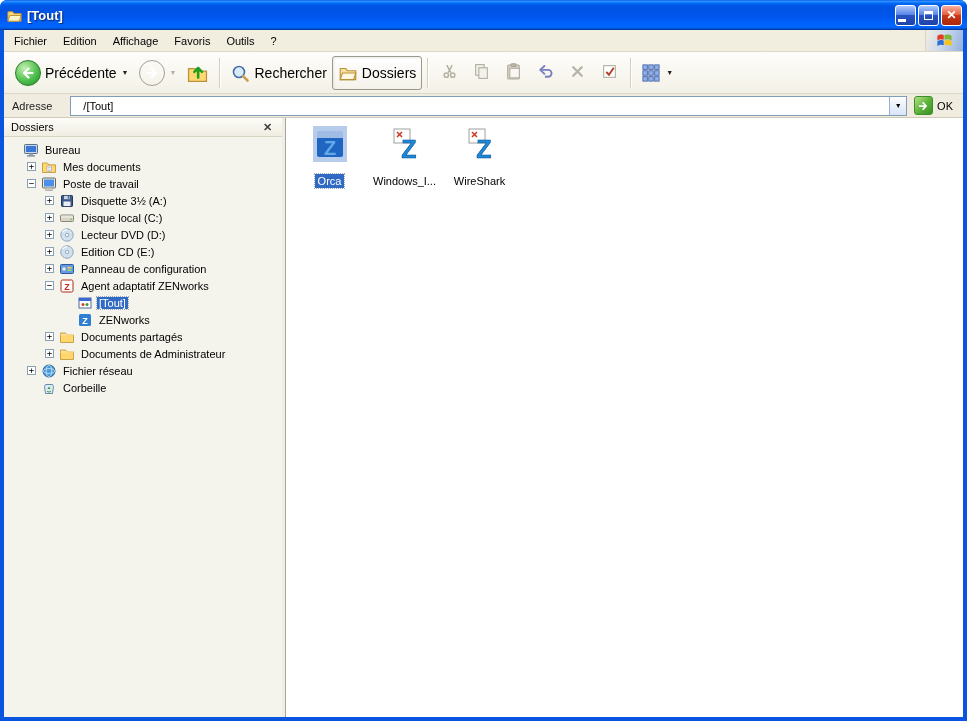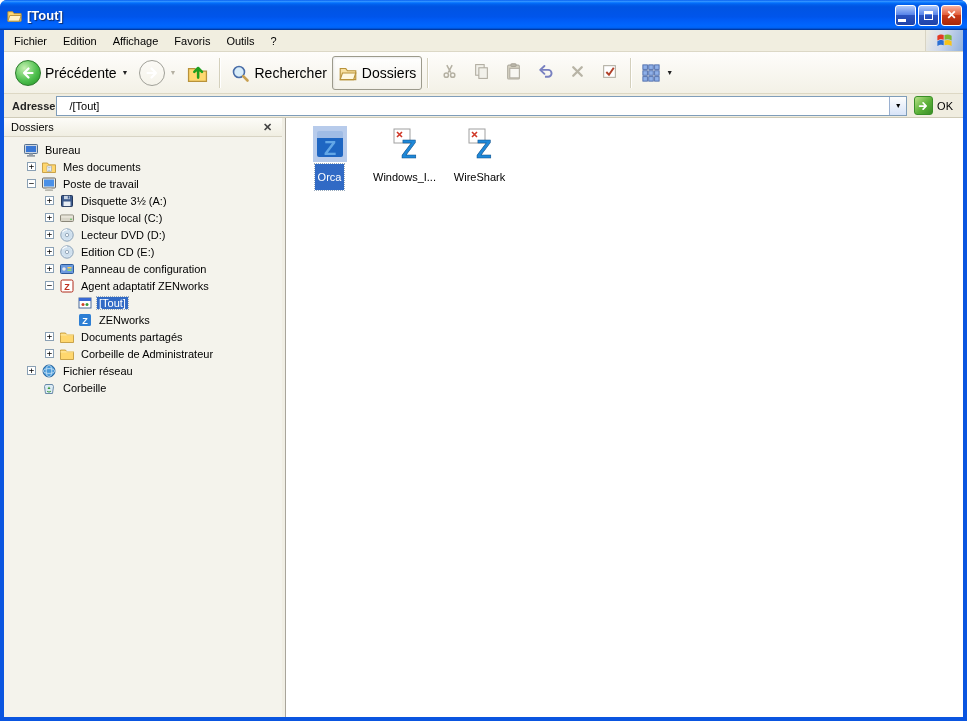--- a/index.html
+++ b/index.html
@@ -59,21 +59,21 @@
   .icon20 { width: 20px; height: 20px; } .icon20 svg { width: 100%; height: 100%; display: block; }
   .icon22 { width: 23px; height: 23px; } .icon22 svg { width: 100%; height: 100%; display: block; }
   .tool-sep { width: 1px; height: 30px; background: #d4d0bc; box-shadow: 1px 0 0 #fff; margin: 0 5px; }
   .icon-strip { display: flex; align-items: center; }
   .strip-btn { width: 28px; height: 28px; display: grid; place-items: center; margin: 0 2px; }
   .strip-btn svg { width: 17px; height: 17px; }
 
   
   .addressbar { flex: 0 0 24px; display: flex; align-items: center;
                 background: #f0ede0; border-bottom: 1px solid #cfcbb8; padding: 0 3px 0 8px; }
-  .addr-label { margin-right: 1px; color: #222; font-weight: bold; }
+  .addr-label { margin-right: 18px; color: #222; }
   .addr-input-wrap { flex: 1; height: 20px; border: 1px solid #7f9db9; background: #fff;
                      display: flex; align-items: center; }
   .addr-input { flex: 1; border: none; outline: none; font: 11px "Liberation Sans", sans-serif;
                 padding: 0 0 0 12px; height: 100%; }
   .addr-drop { width: 17px; height: 18px; display: grid; place-items: center; font-size: 7px;
                background: linear-gradient(180deg,#fdfdfd,#d8e4f8); border-left: 1px solid #9ab0d0; }
   .go-btn { display: flex; align-items: center; gap: 4px; padding: 0 7px; }
   .go-icon { width: 19px; height: 19px; border-radius: 3px; border: 1px solid #3a8f28;
              background: linear-gradient(135deg,#b8e088,#5ab038 55%,#3a8f28); display: grid; place-items: center; }
   .go-icon svg { width: 14px; height: 14px; }
@@ -98,21 +98,21 @@
   .tree-row.selected .tree-label { background: var(--selection,#316ac5); color: #fff;
                                    outline: 1px dotted #9ab; }
   .splitter { flex: 0 0 4px; background: #f0eee4; border-right: 1px solid #a8a49a; }
   .content { flex: 1; background: #fff; padding: 8px 0 0 6px;
              display: flex; align-items: flex-start; }
   .file-item { width: 75px; display: flex; flex-direction: column; align-items: center; }
   .file-icon-box { width: 48px; height: 36px; display: grid; place-items: center; position: relative; }
   .file-icon-box svg { width: 34px; height: 34px; }
   .file-item.selected .file-icon-box::after { content: ""; position: absolute; inset: 0 7px;
       background: rgba(49,106,197,.35); }
-  .file-label { margin-top: 2px; font-size: 11px; padding: 7px 3px; max-width: 73px;
+  .file-label { margin-top: 12px; font-size: 11px; padding: 1px 3px; max-width: 73px;
                 white-space: nowrap; overflow: hidden; text-overflow: ellipsis; }
   .file-item.selected .file-label { background: var(--selection,#316ac5); color: #fff;
                                     outline: 1px dotted #9ab; }
 </style>
 </head>
 <body>
 
 <div class="window">
 
   <div class="titlebar">
@@ -421,21 +421,21 @@
               <span class="tree-label">Documents partagés</span>
             </div>
             <div class="tree-row" style="padding-left: 41px;">
               <span class="expander">+</span>
               <span class="tree-icon">
                 <svg viewBox="0 0 16 16">
                   <path d="M1.5 4 h5 l1.3 1.8 h6.7 v7.7 h-13 Z" fill="#ffd76e" stroke="#bc9232" stroke-width="0.8"></path>
                   <path d="M1.5 5.9 h13" stroke="#ffeaa8" stroke-width="1"></path>
                 </svg>
               </span>
-              <span class="tree-label">Corbeille de Administrateur</span>
+              <span class="tree-label">Documents de Administrateur</span>
             </div>
             <div class="tree-row" style="padding-left: 23px;">
               <span class="expander">+</span>
               <span class="tree-icon">
                 <svg viewBox="0 0 16 16">
                   <circle cx="8" cy="8" r="6" fill="#4a9ad8" stroke="#1c5a96"></circle>
                   <ellipse cx="8" cy="8" rx="2.8" ry="6" fill="none" stroke="#cfe6f8" stroke-width="0.8"></ellipse>
                   <ellipse cx="8" cy="8" rx="6" ry="2.4" fill="none" stroke="#cfe6f8" stroke-width="0.8"></ellipse>
                 </svg>
               </span>

